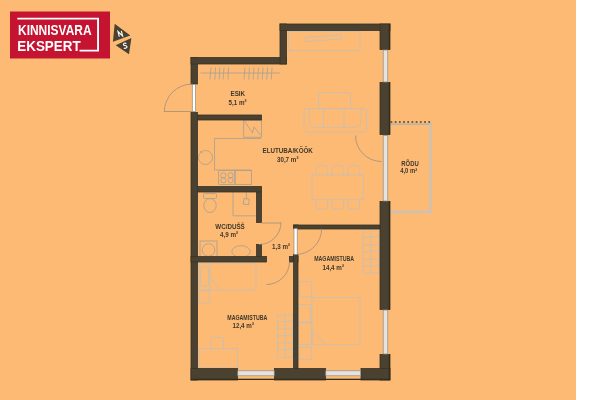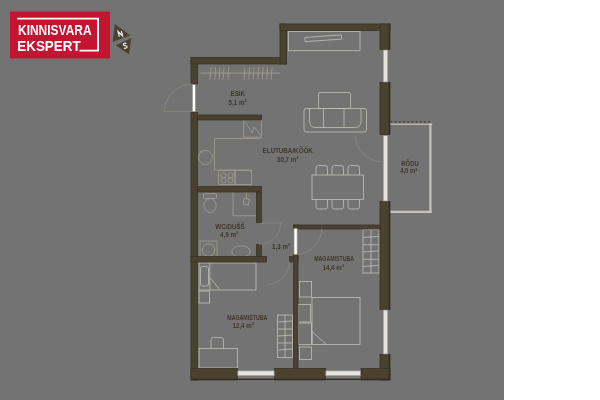--- a/index.html
+++ b/index.html
@@ -1,16 +1,16 @@
 <!DOCTYPE html>
 <html><head>
 <meta charset="utf-8">
 <style>
 html,body{margin:0;padding:0;background:#ffffff;}
-#stage{position:relative;width:504px;height:400px;overflow:hidden;background:#737373;font-family:"Liberation Sans",sans-serif;}
+#stage{position:relative;width:576px;height:400px;overflow:hidden;background:#fdba74;font-family:"Liberation Sans",sans-serif;}
 </style>
 </head>
 <body>
 <div id="stage">
 <svg width="600" height="400" viewBox="0 0 600 400">
 
 <rect x="10" y="11.5" width="100" height="47" fill="#c41431"></rect>
 <path d="M17.3 17.7 H99 V51.6 H79.5 V49.7 H97.1 V19.6 H17.3 Z" fill="#ffffff"></path>
 <g fill="#ffffff" font-weight="bold">
   <text transform="translate(18,34.8) scale(0.855,1)" font-size="14">KINNISVARA</text>

